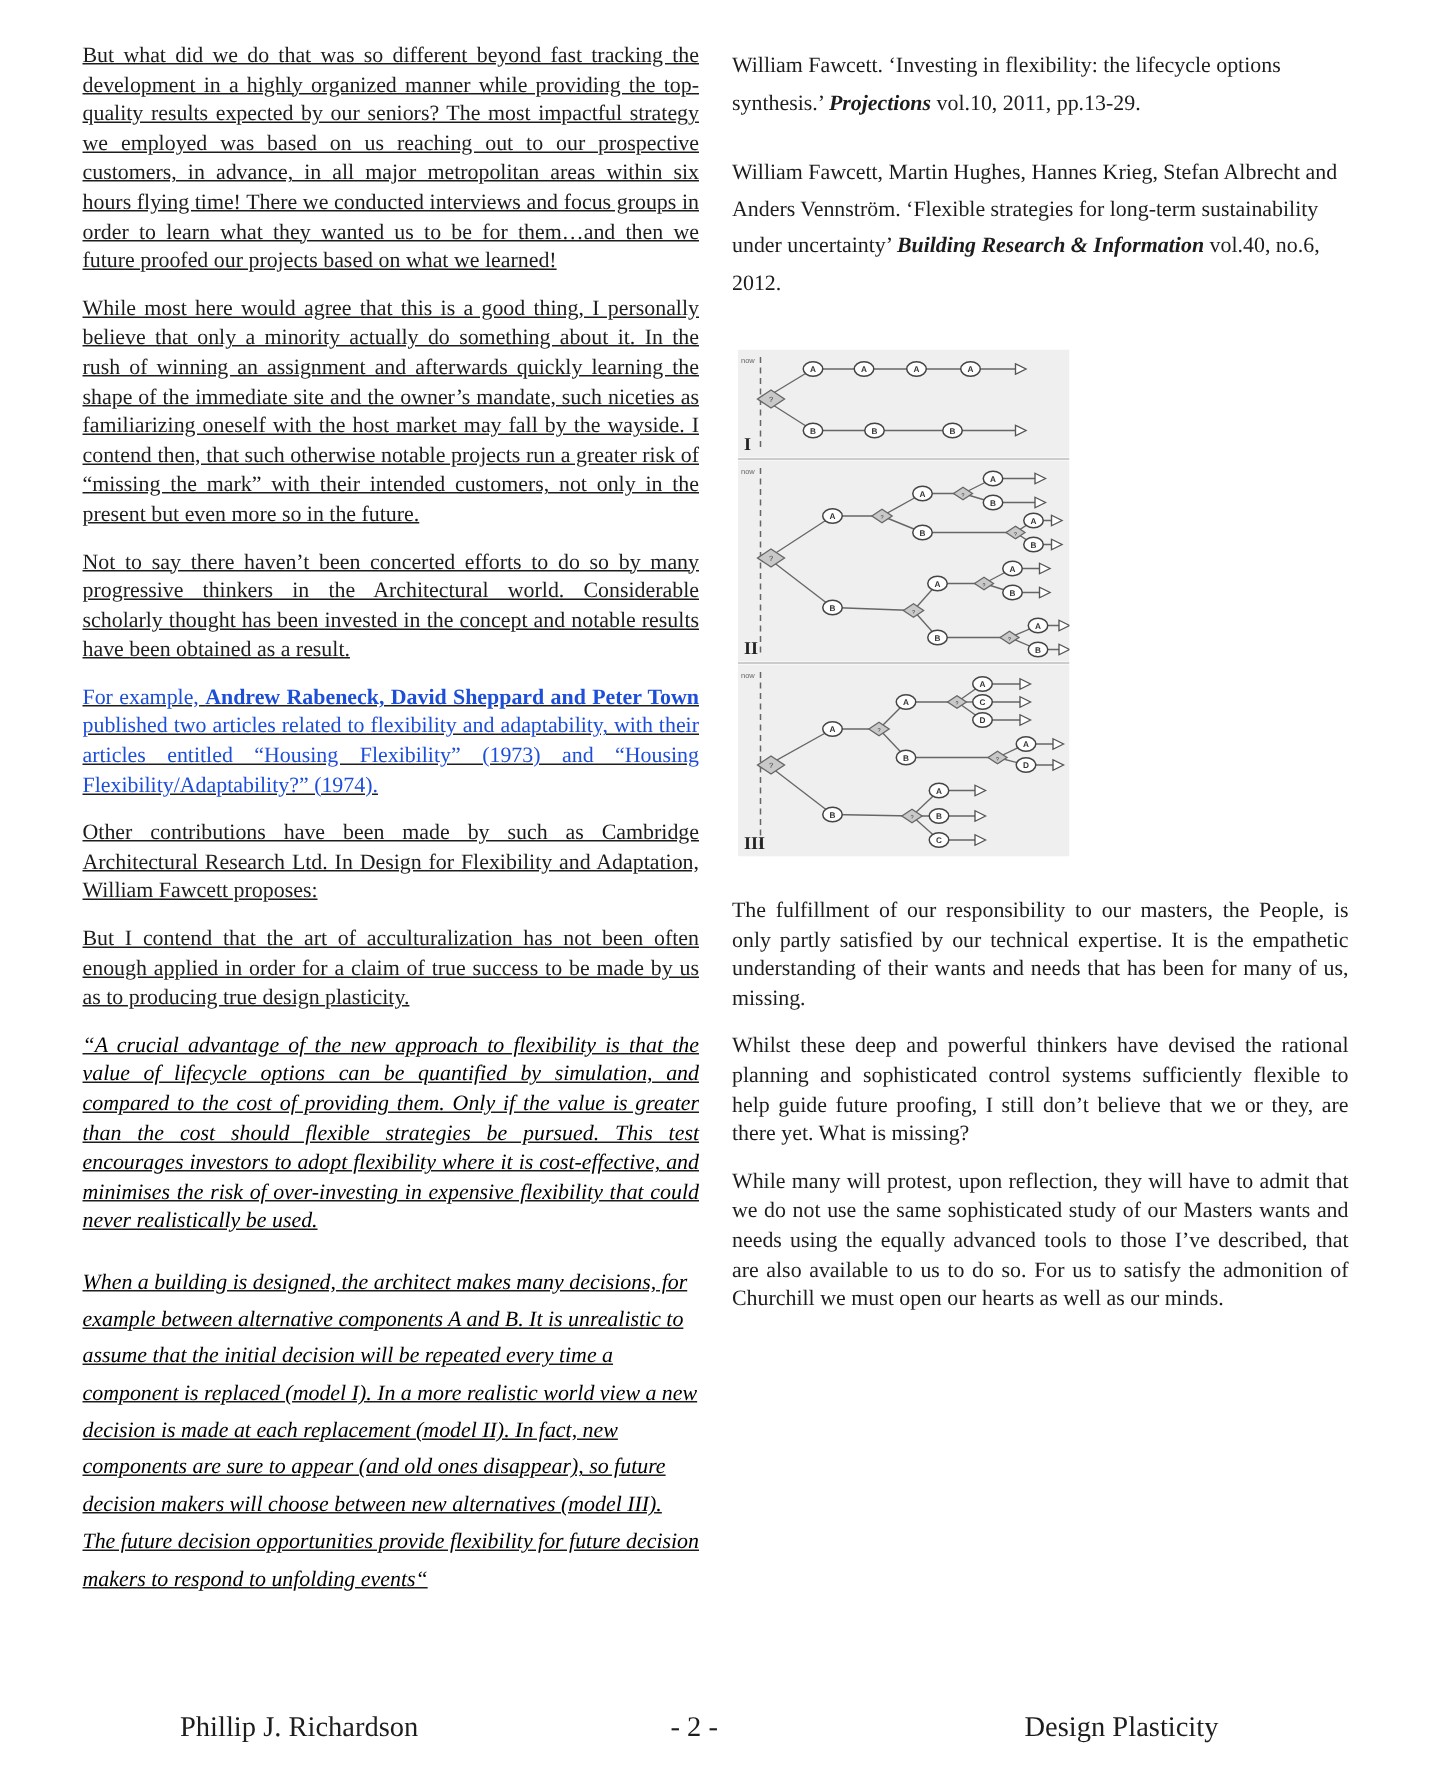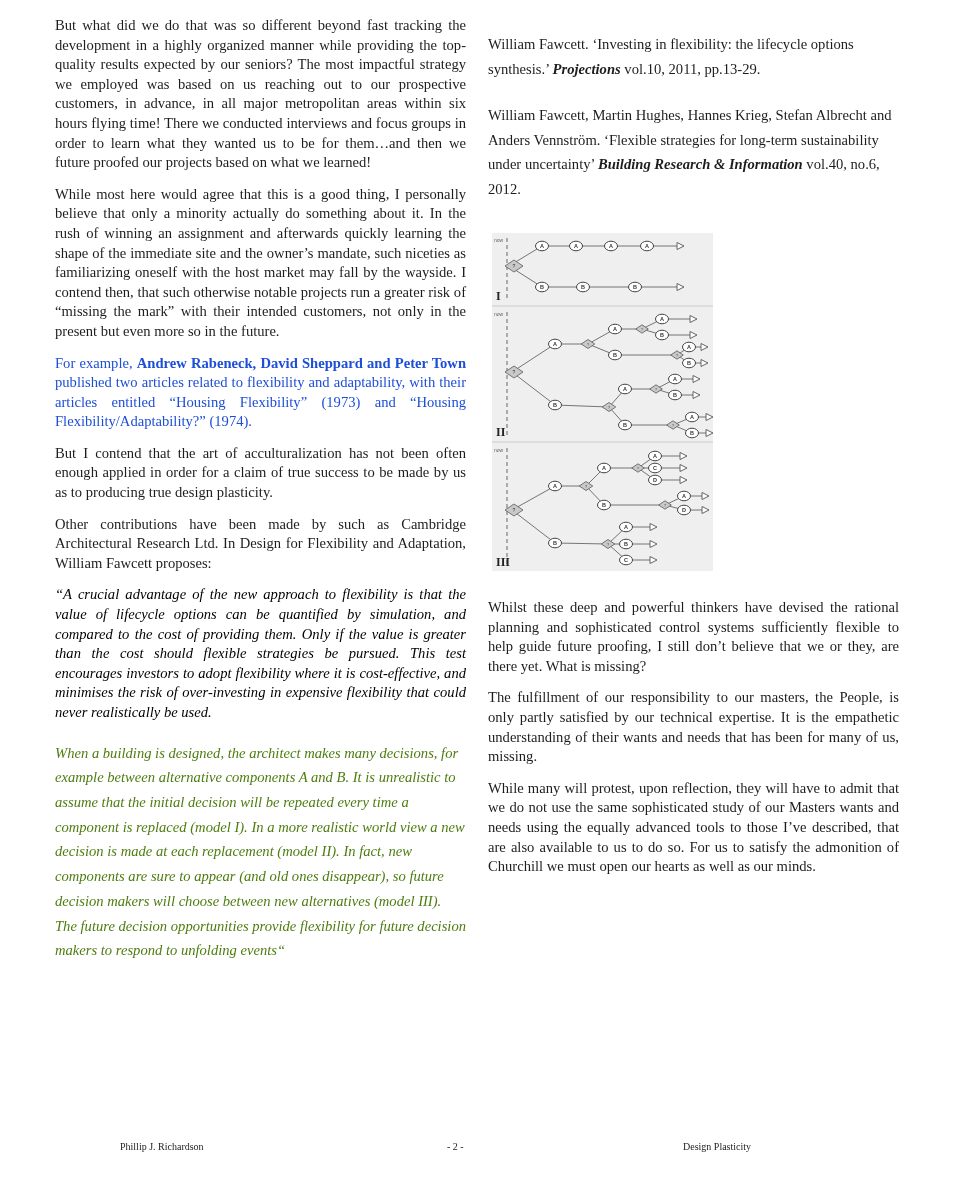--- a/index.html
+++ b/index.html
@@ -1,43 +1,44 @@
 <!DOCTYPE html>
 <html><head>
 <meta charset="utf-8">
 <style>
   html, body { margin:0; padding:0; background:#ffffff; }
   body { width:955px; height:1185px; position:relative; overflow:hidden;
          font-family:"Liberation Serif", serif; color:#1d1d1d; }
   .col { position:absolute; font-size:14.6px; line-height:19.6px; }
-  .left { left:55px; top:16px; width:411px; }
+  .left { left:55px; top:28px; width:411px;text-decoration:underline; }
   .right { left:488px; top:32px; width:411px; }
   p { margin:0 0 12px 0; text-align:justify; }
   .quote { font-style:italic; color:#000000; }
-  .quote2 { font-style:italic; color:#4d7c0f; line-height:24.7px; text-align:left; margin-top:18px; }
+  .quote2 { font-style:italic; color:#000000; line-height:24.7px; text-align:left; margin-top:18px; }
   .ref { text-align:left; line-height:24.5px; margin-bottom:22px; }
   .bold { font-weight:bold; }
   .grey { color:#1d4ed8; }
   .it { font-style:italic;font-weight:bold; }
   .diagram { position:absolute; left:492px; top:233px; width:221px; height:338px; }
   .rp { position:absolute; left:488px; top:598px; width:411px; }
-  .footer { position:absolute; top:1141px; font-size:10px; }
+  .footer { position:absolute; top:1141px; font-size:19px; }
   .f-left { left:120px; }
   .f-mid { left:447px; }
   .f-right { left:683px;text-align:right; }
 </style>
 </head>
 <body>
 
 <div class="col left">
   <p>But what did we do that was so different beyond fast tracking the development in a highly organized manner while providing the top-quality results expected by our seniors? The most impactful strategy we employed was based on us reaching out to our prospective customers, in advance, in all major metropolitan areas within six hours flying time! There we conducted interviews and focus groups in order to learn what they wanted us to be for them…and then we future proofed our projects based on what we learned!</p>
   <p>While most here would agree that this is a good thing, I personally believe that only a minority actually do something about it. In the rush of winning an assignment and afterwards quickly learning the shape of the immediate site and the owner’s mandate, such niceties as familiarizing oneself with the host market may fall by the wayside. I contend then, that such otherwise notable projects run a greater risk of “missing the mark” with their intended customers, not only in the present but even more so in the future.</p>
+  <p>Not to say there haven’t been concerted efforts to do so by many progressive thinkers in the Architectural world. Considerable scholarly thought has been invested in the concept and notable results have been obtained as a result.</p>
   <p class="grey"><span>For example, </span><span class="bold">Andrew Rabeneck, David Sheppard and Peter Town</span><span> published two articles related to flexibility and adaptability, with their articles entitled “Housing Flexibility” (1973) and “Housing Flexibility/Adaptability?” (1974).</span></p>
+  <p>Other contributions have been made by such as Cambridge Architectural Research Ltd. In Design for Flexibility and Adaptation, William Fawcett proposes:</p>
   <p>But I contend that the art of acculturalization has not been often enough applied in order for a claim of true success to be made by us as to producing true design plasticity.</p>
-  <p>Other contributions have been made by such as Cambridge Architectural Research Ltd. In Design for Flexibility and Adaptation, William Fawcett proposes:</p>
   <p class="quote">“A crucial advantage of the new approach to flexibility is that the value of lifecycle options can be quantified by simulation, and compared to the cost of providing them. Only if the value is greater than the cost should flexible strategies be pursued. This test encourages investors to adopt flexibility where it is cost-effective, and minimises the risk of over-investing in expensive flexibility that could never realistically be used.</p>
   <p class="quote2">When a building is designed, the architect makes many decisions, for example between alternative components A and B. It is unrealistic to assume that the initial decision will be repeated every time a component is replaced (model I). In a more realistic world view a new decision is made at each replacement (model II). In fact, new components are sure to appear (and old ones disappear), so future decision makers will choose between new alternatives (model III). The future decision opportunities provide flexibility for future decision makers to respond to unfolding events“</p>
 </div>
 
 <div class="col right">
   <p class="ref"><span>William Fawcett. ‘Investing in flexibility: the lifecycle options synthesis.’ </span><span class="it">Projections</span><span> vol.10, 2011, pp.13-29.</span></p>
   <p class="ref"><span>William Fawcett, Martin Hughes, Hannes Krieg, Stefan Albrecht and Anders Vennström. ‘Flexible strategies for long-term sustainability under uncertainty’ </span><span class="it">Building Research &amp; Information</span><span> vol.40, no.6, 2012.</span></p>
 </div>
 
 <svg class="diagram" id="diagram" viewBox="0 0 221 338" xmlns="http://www.w3.org/2000/svg">
@@ -219,20 +220,20 @@
     <text x="134" y="296.2" font-size="5.5" text-anchor="middle" font-family="Liberation Sans, sans-serif" font-weight="bold" fill="#333">A</text>
     <ellipse cx="134" cy="311" rx="6.5" ry="4.8" fill="#fff" stroke="#444" stroke-width="1"></ellipse>
     <text x="134" y="313.2" font-size="5.5" text-anchor="middle" font-family="Liberation Sans, sans-serif" font-weight="bold" fill="#333">B</text>
     <ellipse cx="134" cy="327" rx="6.5" ry="4.8" fill="#fff" stroke="#444" stroke-width="1"></ellipse>
     <text x="134" y="329.2" font-size="5.5" text-anchor="middle" font-family="Liberation Sans, sans-serif" font-weight="bold" fill="#333">C</text>
     <polygon points="13,277 22,271 31,277 22,283" fill="#c9c9c9" stroke="#666" stroke-width="0.9"></polygon>
     <text x="22" y="279" font-size="5" text-anchor="middle" font-family="Liberation Sans, sans-serif" fill="#333">?</text>
   </svg>
 
 <div class="col rp">
+  <p>The fulfillment of our responsibility to our masters, the People, is only partly satisfied by our technical expertise. It is the empathetic understanding of their wants and needs that has been for many of us, missing.</p>
   <p>Whilst these deep and powerful thinkers have devised the rational planning and sophisticated control systems sufficiently flexible to help guide future proofing, I still don’t believe that we or they, are there yet. What is missing?</p>
-  <p>The fulfillment of our responsibility to our masters, the People, is only partly satisfied by our technical expertise. It is the empathetic understanding of their wants and needs that has been for many of us, missing.</p>
   <p>While many will protest, upon reflection, they will have to admit that we do not use the same sophisticated study of our Masters wants and needs using the equally advanced tools to those I’ve described, that are also available to us to do so. For us to satisfy the admonition of Churchill we must open our hearts as well as our minds.</p>
 </div>
 
 <div class="footer f-left">Phillip J. Richardson</div>
 <div class="footer f-mid">- 2 -</div>
 <div class="footer f-right">Design Plasticity</div>
 
 </body></html>

